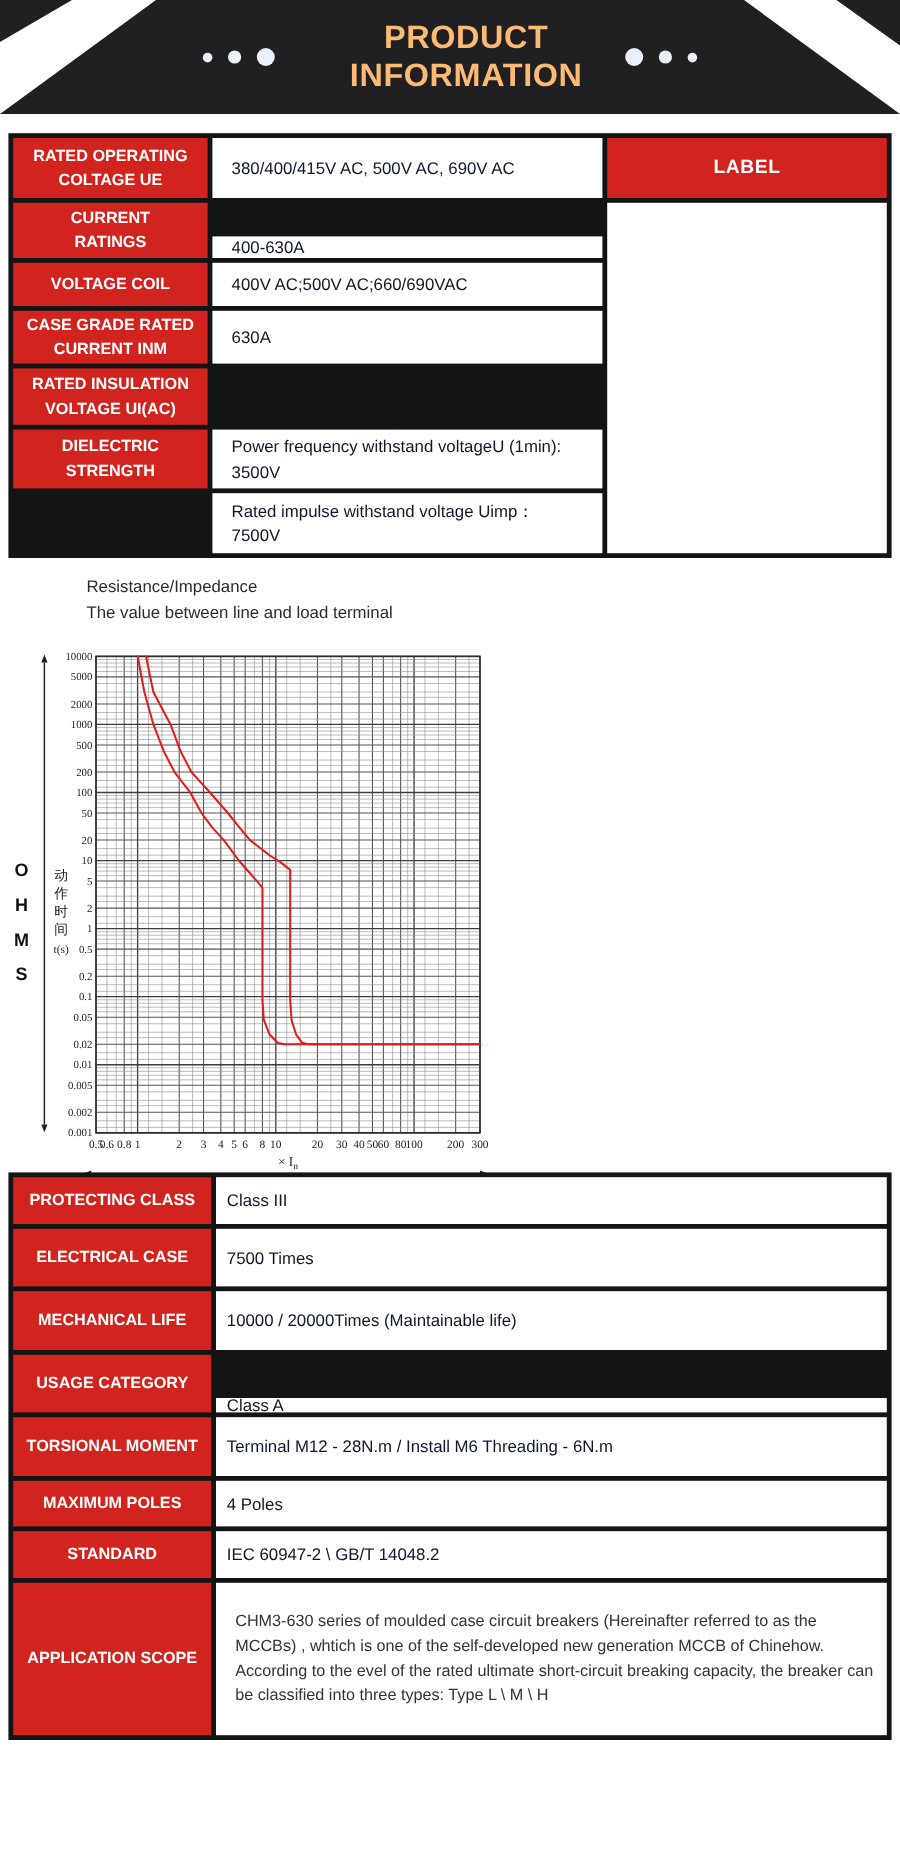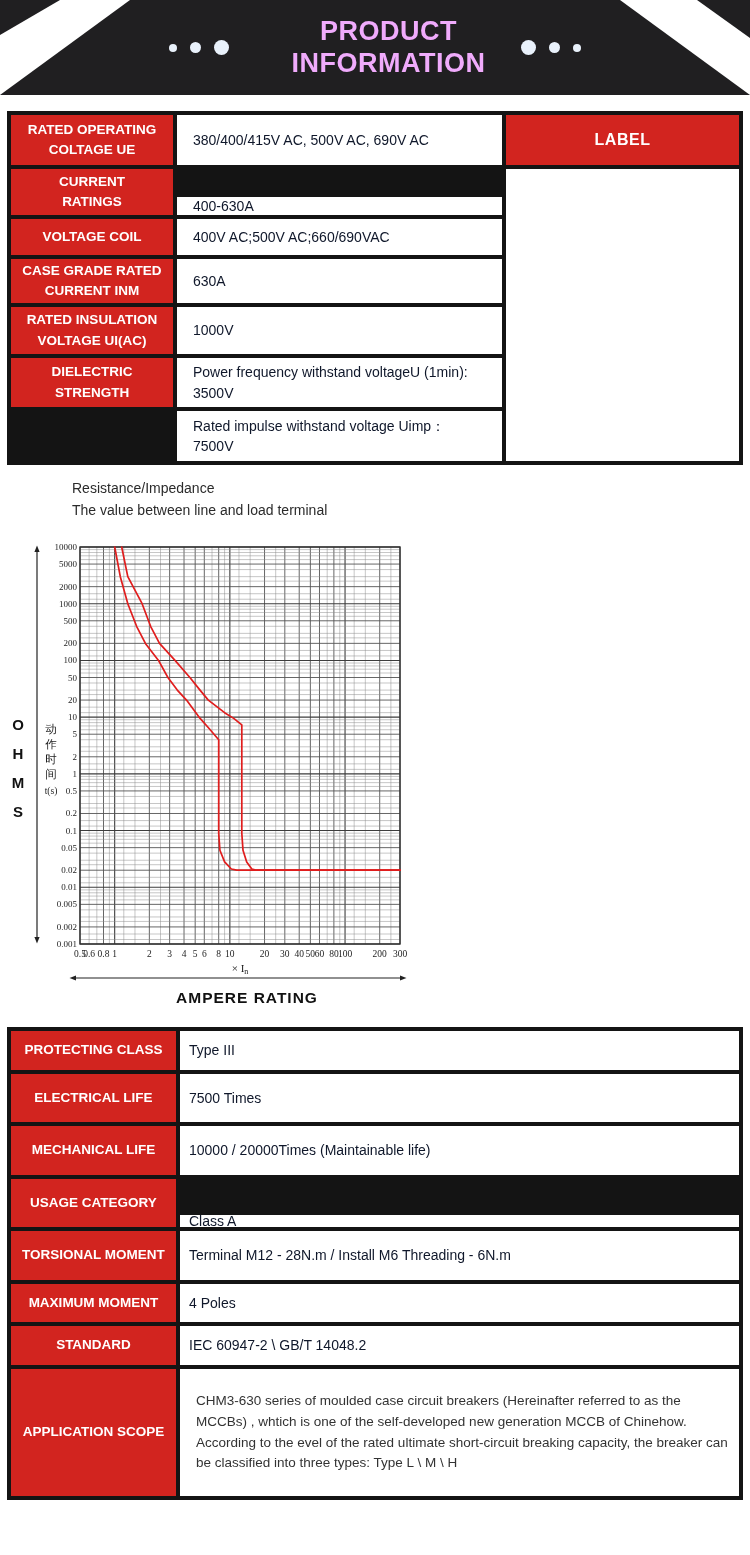--- a/index.html
+++ b/index.html
@@ -12,28 +12,28 @@
   .stripe{position:absolute;background:#ffffff;}
   .stripe.left{left:0;top:0;width:150px;height:95px;
                clip-path:polygon(60px 0,130px 0,0 95px,0 35px);}
   .stripe.right{right:0;top:0;width:150px;height:95px;
                 clip-path:polygon(20px 0,97px 0,150px 38px,150px 95px);}
   .dots{display:flex;align-items:center;gap:13px;}
   .dot{border-radius:50%;background:#e9f1fb;}
   .dot.s{width:8px;height:8px;}
   .dot.m{width:11px;height:11px;}
   .dot.l{width:15px;height:15px;}
-  .banner-title{color:#f0abfc;font-weight:bold;font-size:27px;line-height:1.18;
+  .banner-title{color:#fdba74;font-weight:bold;font-size:27px;line-height:1.18;
                 text-align:center;letter-spacing:0.5px;white-space:nowrap;margin-left:27px;}
 
   
   .blk-table{position:absolute;background:#141414;padding:4px;display:grid;gap:4px;box-sizing:border-box;}
   #spec-table{left:7px;top:111px;width:736px;grid-template-columns:162px 325px 1fr;
               grid-template-rows:50px 46px 36px 44px 47px 49px 50px;}
-  #details-table{left:7px;top:1027px;width:736px;grid-template-columns:165px 1fr;
+  #details-table{left:7px;top:977px;width:736px;grid-template-columns:165px 1fr;
                  grid-template-rows:39px 48px 49px 48px 49px 38px 39px 127px;}
   .cell{display:flex;align-items:center;box-sizing:border-box;}
   .cell.red{background:#d2241f;color:#ffffff;font-weight:bold;font-size:13.5px;line-height:1.5;
             justify-content:center;text-align:center;white-space:pre-line;padding:4px 4px;}
   .cell.val{background:#ffffff;color:#0f172a;font-size:14px;line-height:1.45;
             padding-left:16px;padding-right:5px;white-space:pre-line;}
   #details-table .cell.val{padding-left:9px;}
   .cell.corner{background:#d2241f;color:#ffffff;font-weight:bold;font-size:16px;
                justify-content:center;letter-spacing:0.5px;}
   .cell.blank{background:#ffffff;}
@@ -75,21 +75,20 @@
       <div class="cell red" style="grid-area: 2 / 1;">CURRENT
 RATINGS</div>
       <div class="cell val" style="grid-area: 2 / 2; margin-top: 28px;">400-630A</div>
       <div class="cell red" style="grid-area: 3 / 1;">VOLTAGE COIL</div>
       <div class="cell val" style="grid-area: 3 / 2;">400V AC;500V AC;660/690VAC</div>
       <div class="cell red" style="grid-area: 4 / 1;">CASE GRADE RATED
 CURRENT INM</div>
       <div class="cell val" style="grid-area: 4 / 2;">630A</div>
       <div class="cell red" style="grid-area: 5 / 1;">RATED INSULATION
 VOLTAGE UI(AC)</div>
-      <div class="cell val" style="grid-area: 5 / 2;">1000V</div>
       <div class="cell red" style="grid-area: 6 / 1;">DIELECTRIC
 STRENGTH</div>
       <div class="cell val" style="grid-area: 6 / 2;">Power frequency withstand voltageU (1min):
 3500V</div>
       <div class="cell val" style="grid-area: 7 / 2;">Rated impulse withstand voltage Uimp：
 7500V</div>
       <div class="cell corner" style="grid-area: 1 / 3; text-align: center;">LABEL</div>
       <div class="cell blank" style="grid-area: 2 / 3 / span 6;"></div>
     </div>
 
@@ -278,30 +277,30 @@
       <line x1="76" y1="438" x2="400" y2="438" stroke="#222" stroke-width="1.2"></line>
       <polygon points="69.5,438 76,435.4 76,440.6" fill="#222"></polygon>
       <polygon points="406.5,438 400,440.6 400,435.4" fill="#222"></polygon>
       <text x="247" y="463" text-anchor="middle" font-size="15.5" font-weight="bold" fill="#111111" letter-spacing="1px">AMPERE RATING</text>
       <polyline points="114.7,7.0 120.3,36.7 127.8,63.7 136.6,86.3 145.4,103.4 158.5,120.4 167.9,137.5 177.3,150.1 186.5,160.1 199.0,177.1 209.1,188.5 218.7,199.7 218.7,293.2 219.9,310.2 224.6,321.9 231.3,329.0 236.8,330.2 400.0,330.2" fill="none" stroke="#e01d1d" stroke-width="1.7" stroke-linejoin="round" stroke-linecap="round"></polyline>
       <polyline points="121.7,7.0 127.8,36.7 142.1,63.7 150.6,86.3 159.5,103.4 175.0,120.4 189.9,137.5 200.0,150.1 208.3,160.1 224.6,172.7 233.7,178.4 241.8,184.9 241.8,293.2 243.0,310.2 246.7,321.9 251.8,329.0 256.4,330.2 400.0,330.2" fill="none" stroke="#e01d1d" stroke-width="1.7" stroke-linejoin="round" stroke-linecap="round"></polyline>
     </svg>
 
   <div id="details-table" class="blk-table">
       <div class="cell red" style="grid-area: 1 / 1;">PROTECTING CLASS</div>
-      <div class="cell val" style="grid-area: 1 / 2;">Type III</div>
-      <div class="cell red" style="grid-area: 2 / 1;">ELECTRICAL LIFE</div>
+      <div class="cell val" style="grid-area: 1 / 2;">Class III</div>
+      <div class="cell red" style="grid-area: 2 / 1;">ELECTRICAL CASE</div>
       <div class="cell val" style="grid-area: 2 / 2;">7500 Times</div>
       <div class="cell red" style="grid-area: 3 / 1;">MECHANICAL LIFE</div>
       <div class="cell val" style="grid-area: 3 / 2;">10000 / 20000Times  (Maintainable life)</div>
       <div class="cell red" style="grid-area: 4 / 1;">USAGE CATEGORY</div>
       <div class="cell val" style="grid-area: 4 / 2; margin-top: 36px;">Class A</div>
       <div class="cell red" style="grid-area: 5 / 1;">TORSIONAL MOMENT</div>
       <div class="cell val" style="grid-area: 5 / 2;">Terminal M12 - 28N.m / Install M6 Threading - 6N.m</div>
-      <div class="cell red" style="grid-area: 6 / 1;">MAXIMUM MOMENT</div>
+      <div class="cell red" style="grid-area: 6 / 1;">MAXIMUM POLES</div>
       <div class="cell val" style="grid-area: 6 / 2;">4 Poles</div>
       <div class="cell red" style="grid-area: 7 / 1;">STANDARD</div>
       <div class="cell val" style="grid-area: 7 / 2;">IEC 60947-2 \ GB/T 14048.2</div>
       <div class="cell red" style="grid-area: 8 / 1;">APPLICATION SCOPE</div>
       <div class="cell val para" style="grid-area: 8 / 2; padding-left: 16px;">CHM3-630 series of moulded case circuit breakers (Hereinafter referred to as the MCCBs) , whtich is one of the self-developed new generation MCCB of Chinehow. According to the evel of the rated ultimate short-circuit breaking capacity, the breaker can be classified into three types: Type L \ M \ H</div>
     </div>
 
 </div>
 
 </body></html>

